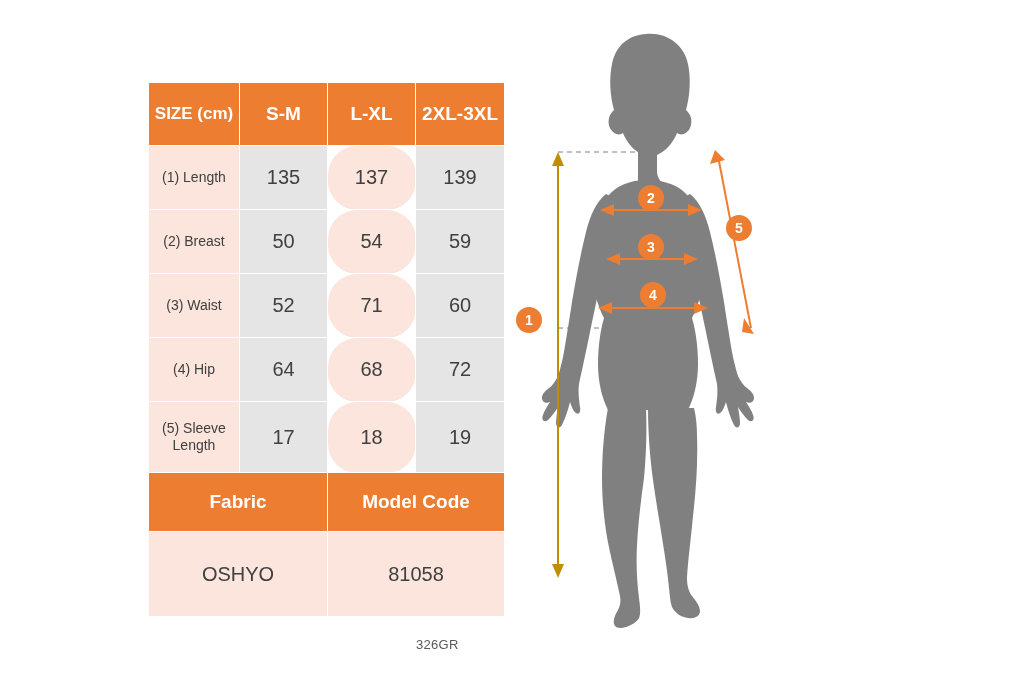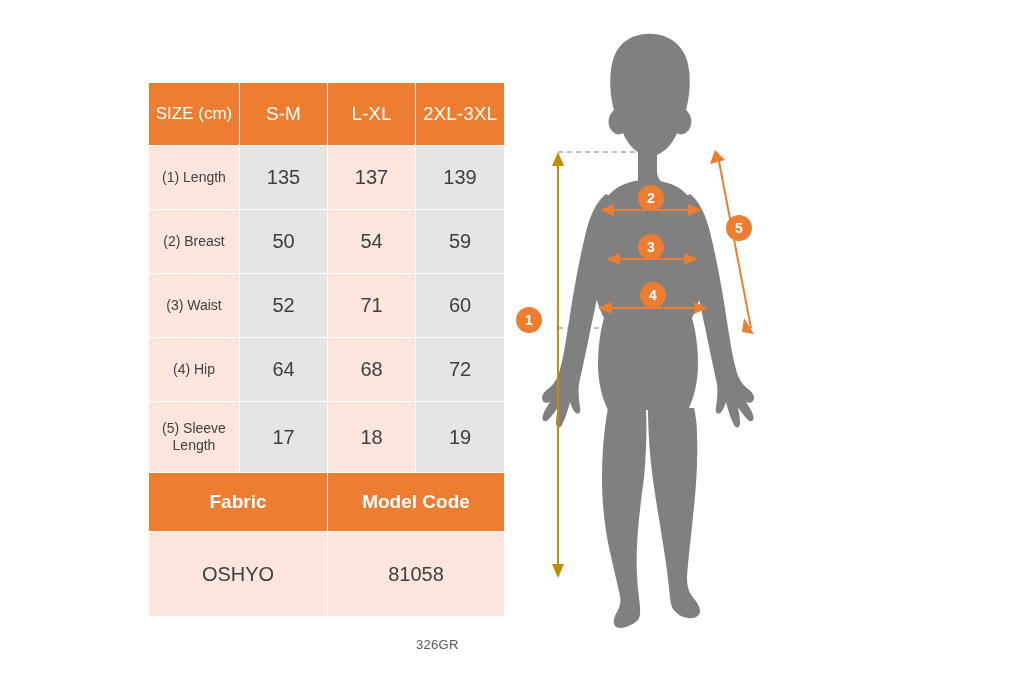--- a/index.html
+++ b/index.html
@@ -26,21 +26,21 @@
   }
   #size-table td, #size-table th {
     border: 1px solid #ffffff;
     text-align: center;
     vertical-align: middle;
     padding: 0;
   }
   .hdr-cell {
     background: #ED7D31;
     color: #ffffff;
-    font-weight: normal;
+    font-weight: bold;
     font-size: 19px;
     height: 62px;
     line-height: 1.15;
   }
   .hdr-cell.first {
     font-size: 17px;
   }
   .lbl-cell {
     background: #FBE5DC;
     color: #404040;
@@ -49,20 +49,21 @@
     line-height: 1.25;
   }
   .val-cell {
     background: #e5e5e5;
     color: #404040;
     font-size: 20px;
     height: 63px;
   }
   .val-cell.alt {
     background: #FBE5DC;
+    border-radius: 29px;
   }
   .tall {
     height: 70px;
   }
   .footer-hdr {
     background: #ED7D31;
     color: #ffffff;
     font-weight: bold;
     font-size: 19px;
     height: 58px;

